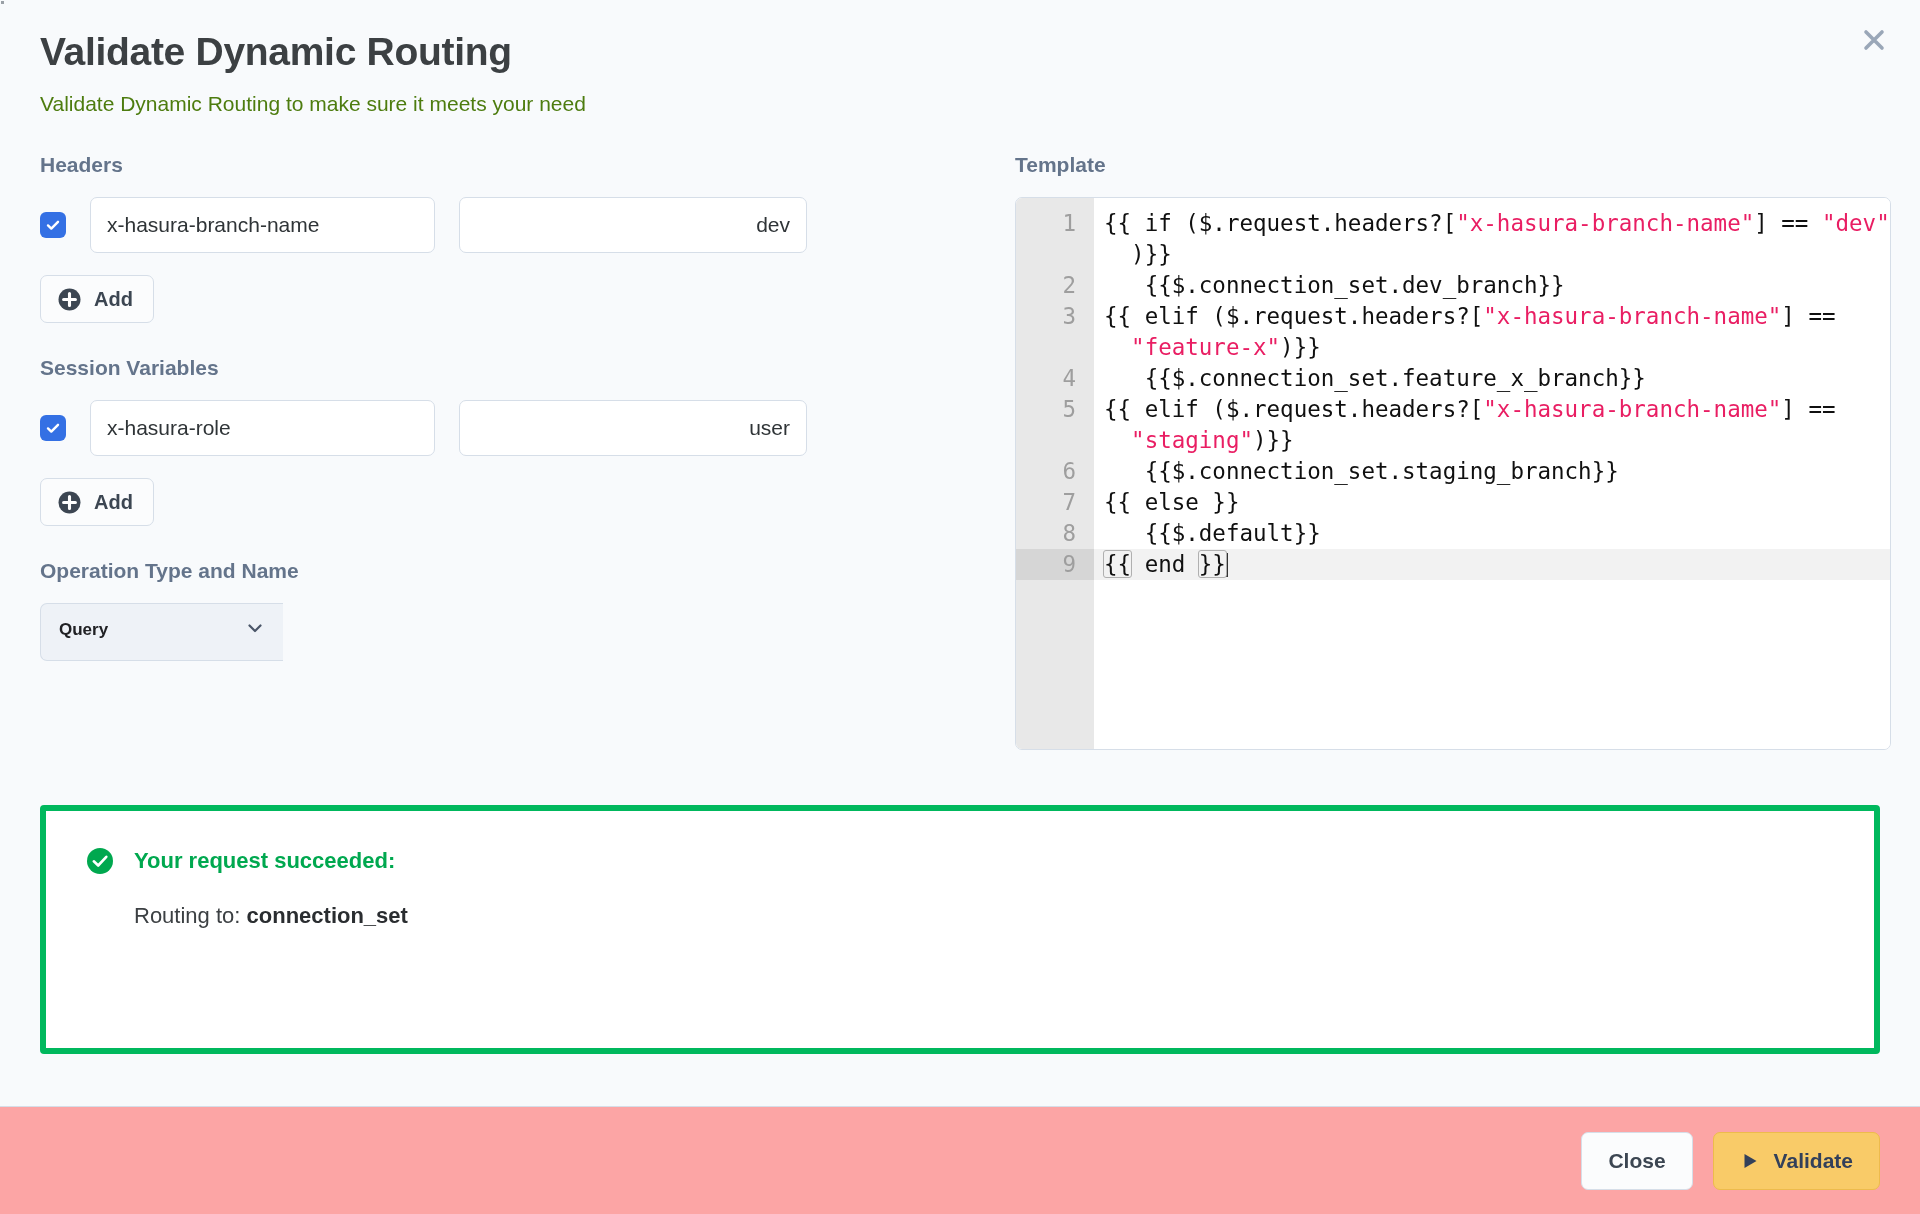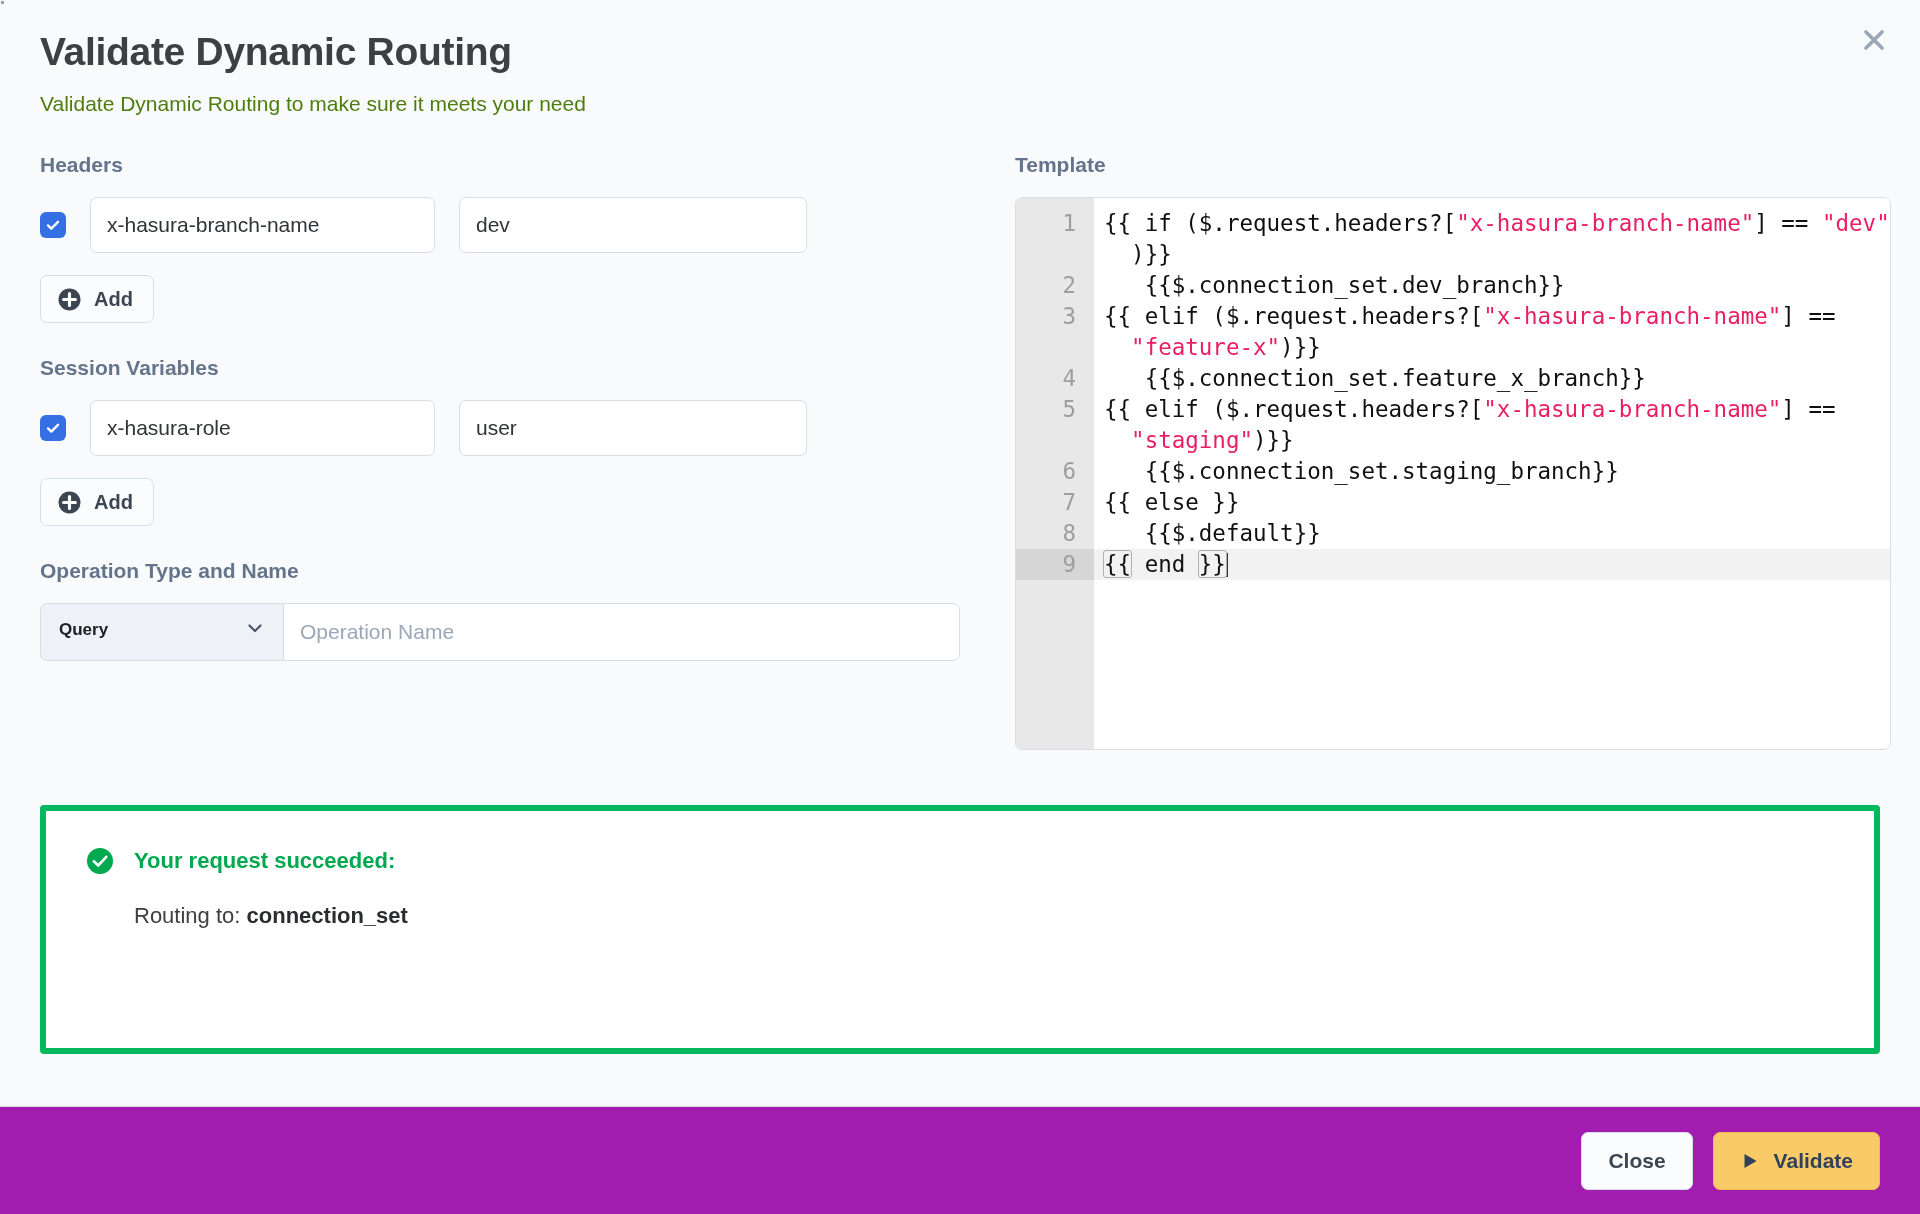--- a/index.html
+++ b/index.html
@@ -58,21 +58,21 @@
   .cb svg { display: block; }
 
   .tf {
     height: 56px; border: 1px solid #d6dee8; border-radius: 7px;
     background: #ffffff; font-size: 21px; color: #2f3437;
     padding: 0 16px; outline: none;
     font-family: "Liberation Sans", sans-serif;
   }
   .tf::placeholder { color: #9aa7b8; }
   .tf-key { width: 345px; flex: 0 0 345px; margin-right: 24px; }
-  .tf-val { width: 348px; flex: 0 0 348px; }
+  .tf-val { width: 348px; flex: 0 0 348px; text-align: right; }
 
   .add-btn {
     margin-top: 22px; height: 48px;
     display: inline-flex; align-items: center; gap: 12px;
     background: #fbfcfd; border: 1px solid #d6dee8; border-radius: 7px;
     padding: 0 20px 0 16px; cursor: pointer;
     font-size: 20px; font-weight: bold; color: #3c4652;
     font-family: "Liberation Sans", sans-serif;
   }
   .add-btn svg { display: block; }
@@ -150,21 +150,21 @@
   .res-line {
     font-size: 22px; color: #3c4043; margin-top: 28px;
     padding-left: 48px; line-height: 1.2;
   }
   .res-line b { font-weight: bold; color: #2a2d30; }
   .check-circle svg { display: block; }
 
   
   .dlg-footer {
     position: absolute; left: 0; right: 0; bottom: 0;
-    height: 108px; background: #a21caf;
+    height: 108px; background: #fca5a5;
     border-top: 1px solid #d6dee8;
     display: flex; align-items: center; justify-content: flex-end;
     padding-right: 40px; gap: 20px;
   }
   .btn-close {
     height: 58px; min-width: 100px; padding: 0 26px;
     background: #fbfcfd; border: 1px solid #d6dee8; border-radius: 7px;
     font-size: 21px; font-weight: bold; color: #3c4652; cursor: pointer;
     font-family: "Liberation Sans", sans-serif;
   }
@@ -255,21 +255,20 @@
         <div class="section-label">Operation Type and Name</div>
         <div class="op-row">
           <div class="op-select">
             <span>Query</span>
             <span>
               <svg width="20" height="20" viewBox="0 0 20 20">
                 <path d="M4.5 7.5 L10 13 L15.5 7.5" stroke="#4a5668" stroke-width="2.2" fill="none" stroke-linecap="round" stroke-linejoin="round"></path>
               </svg>
             </span>
           </div>
-          <input class="op-name" placeholder="Operation Name" style="">
         </div>
       </div>
     </div>
 
     <div class="col-right">
       <div class="section-label">Template</div>
       <div class="editor-wrap">
         <div class="gutter" id="gutter">
             <div class="ln" style="height: 62px; line-height: 31px;">1</div>
             <div class="ln" style="height: 31px; line-height: 31px;">2</div>

